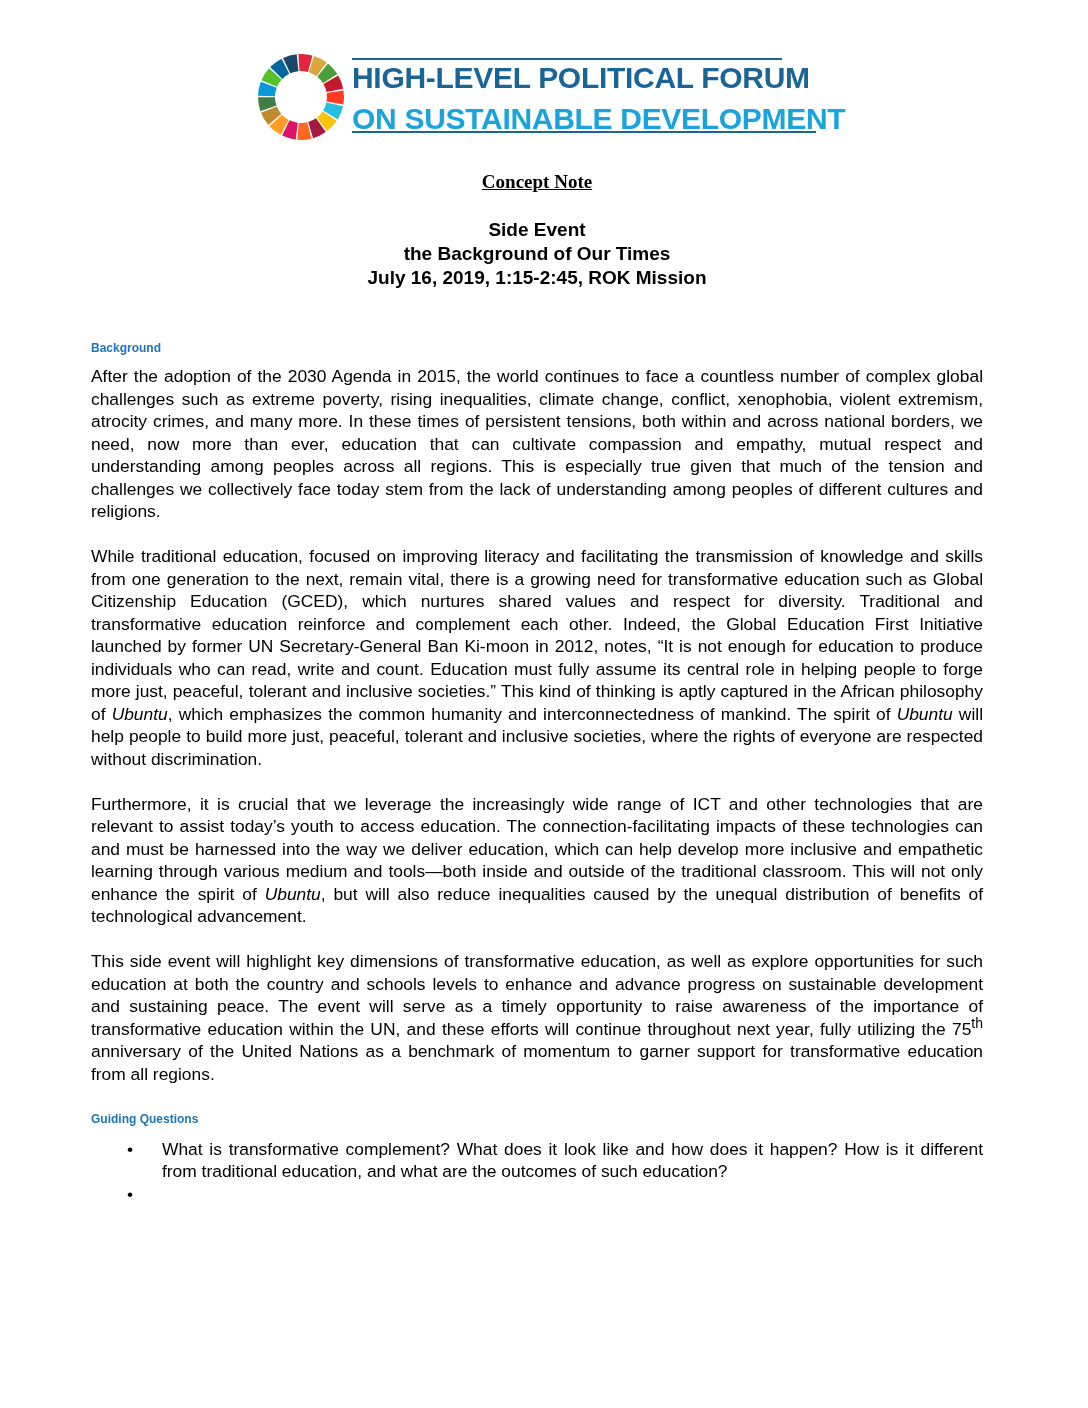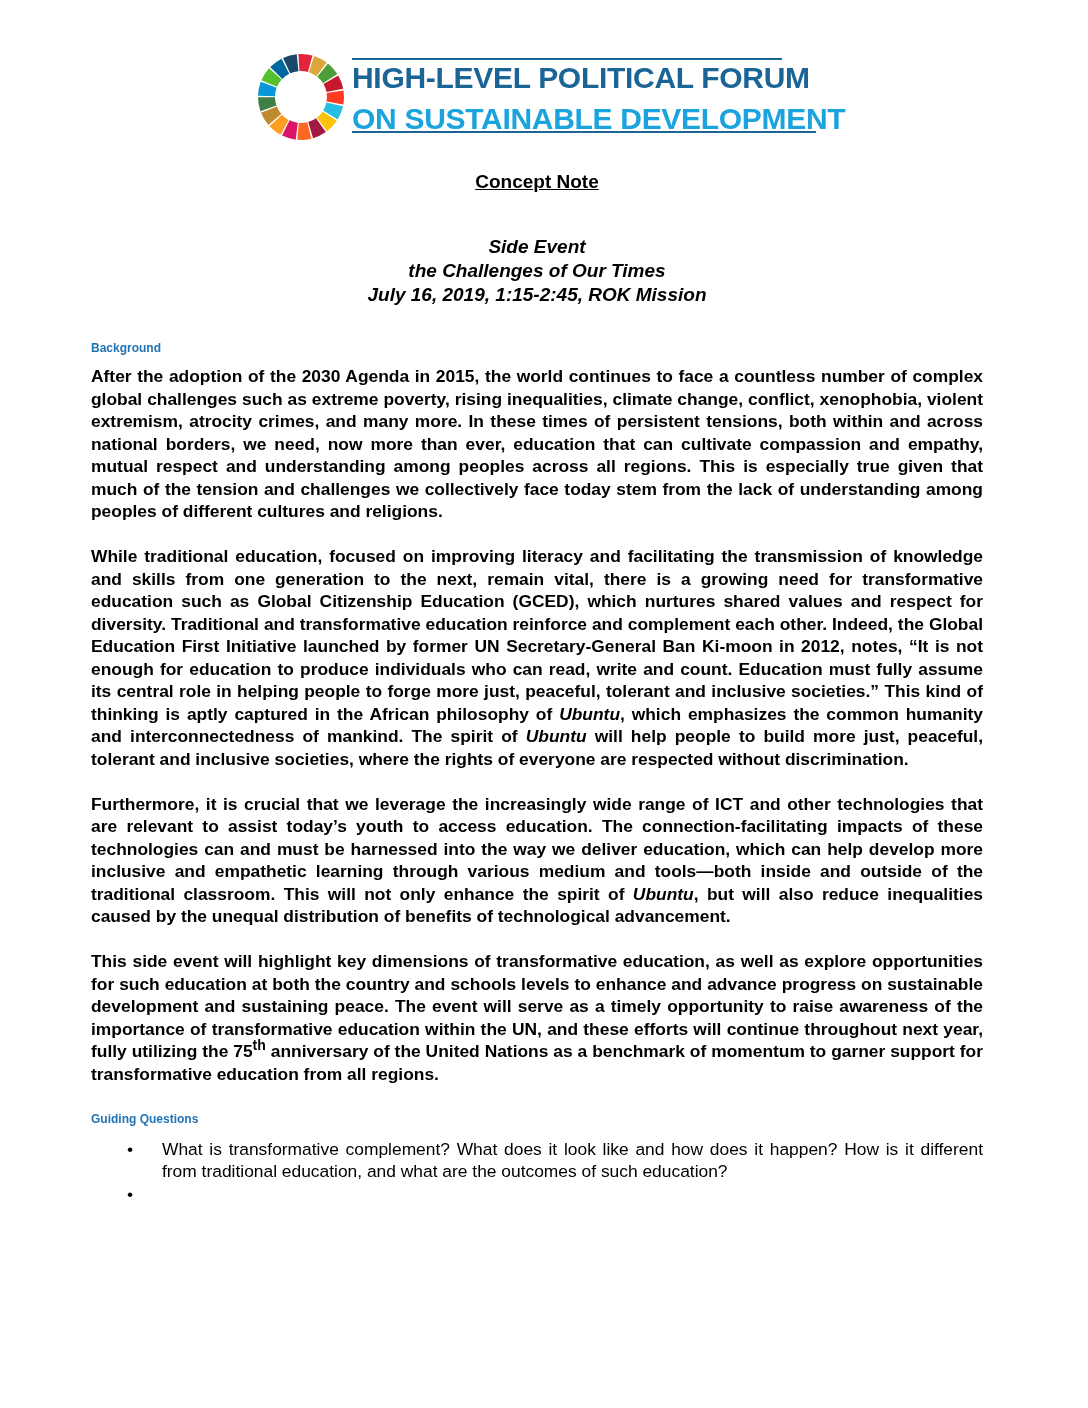--- a/index.html
+++ b/index.html
@@ -14,27 +14,27 @@
   .logo-rule.top { left: 96px; top: 6px; width: 430px; }
   .logo-rule.bottom { left: 96px; top: 79px; width: 464px; }
   .logo-line1 { position: absolute; left: 96px; top: 9px; font-weight: bold; font-size: 30px;
                 letter-spacing: -0.3px; color: #1A6496; white-space: nowrap; line-height: 34px; }
   .logo-line2 { position: absolute; left: 96px; top: 50px; font-weight: bold; font-size: 30px;
                 letter-spacing: -0.3px; color: #1AA3DC; white-space: nowrap; line-height: 34px; }
 
   
   .title-block { position: absolute; left: 91px; width: 892px; top: 170px; text-align: center;
                  font-weight: bold; font-size: 19px; line-height: 24px; }
-  .concept { text-decoration: underline; display: block; margin-bottom: 41px; }
-  .title-block div { display: block; font-style: italic; }
+  .concept { text-decoration: underline; display: block; margin-bottom: 24px; font-family: Liberation Serif, serif; }
+  .title-block div { display: block; }
 
   
   .content { position: absolute; left: 91px; top: 337px; width: 892px; font-size: 17.4px; line-height: 22.5px; }
   h2.section-heading { margin: 0 0 6px 0; font-size: 12px; font-weight: bold; color: #1F73B7; line-height: 22px; }
-  p.para { margin: 0 0 22.5px 0; text-align: justify; font-weight: bold; }
+  p.para { margin: 0 0 22.5px 0; text-align: justify; }
   .gq { margin-top: 6px; }
   ul.questions { list-style: none; margin: 8px 0 0 0; padding: 0; }
   ul.questions li { position: relative; padding-left: 71px; text-align: justify; }
   ul.questions li .bullet { position: absolute; left: 36px; top: 0; }
   sup { font-size: 14px; line-height: 0; vertical-align: super; }
   em { font-style: italic; }
 </style>
 </head>
 <body>
 
@@ -62,21 +62,21 @@
       </svg>
     <div class="logo-rule top"></div>
     <div class="logo-line1">HIGH-LEVEL POLITICAL FORUM</div>
     <div class="logo-line2">ON SUSTAINABLE DEVELOPMENT</div>
     <div class="logo-rule bottom"></div>
   </div>
 
   <div class="title-block">
     <span class="concept">Concept Note</span>
     <div>Side Event</div>
-    <div>the Challenges of Our Times</div>
+    <div>the Background of Our Times</div>
     <div>July 16, 2019, 1:15-2:45, ROK Mission</div>
   </div>
 
   <div class="content">
     <h2 class="section-heading">Background</h2>
 
     <p class="para">After the adoption of the 2030 Agenda in 2015, the world continues to face a countless number of complex global challenges such as extreme poverty, rising inequalities, climate change, conflict, xenophobia, violent extremism, atrocity crimes, and many more. In these times of persistent tensions, both within and across national borders, we need, now more than ever, education that can cultivate compassion and empathy, mutual respect and understanding among peoples across all regions. This is especially true given that much of the tension and challenges we collectively face today stem from the lack of understanding among peoples of different cultures and religions.</p>
 
     <p class="para"><span>While traditional education, focused on improving literacy and facilitating the transmission of knowledge and skills from one generation to the next, remain vital, there is a growing need for transformative education such as Global Citizenship Education (GCED), which nurtures shared values and respect for diversity. Traditional and transformative education reinforce and complement each other. Indeed, the Global Education First Initiative launched by former UN Secretary-General Ban Ki-moon in 2012, notes, “It is not enough for education to produce individuals who can read, write and count. Education must fully assume its central role in helping people to forge more just, peaceful, tolerant and inclusive societies.” This kind of thinking is aptly captured in the African philosophy of </span><em>Ubuntu</em><span>, which emphasizes the common humanity and interconnectedness of mankind. The spirit of </span><em>Ubuntu</em><span> will help people to build more just, peaceful, tolerant and inclusive societies, where the rights of everyone are respected without discrimination.</span></p>
 

